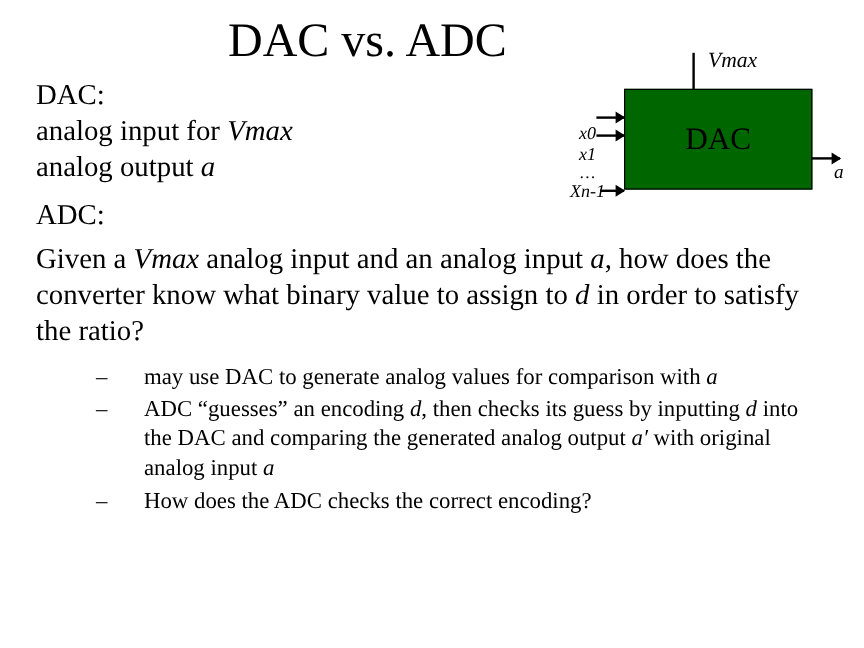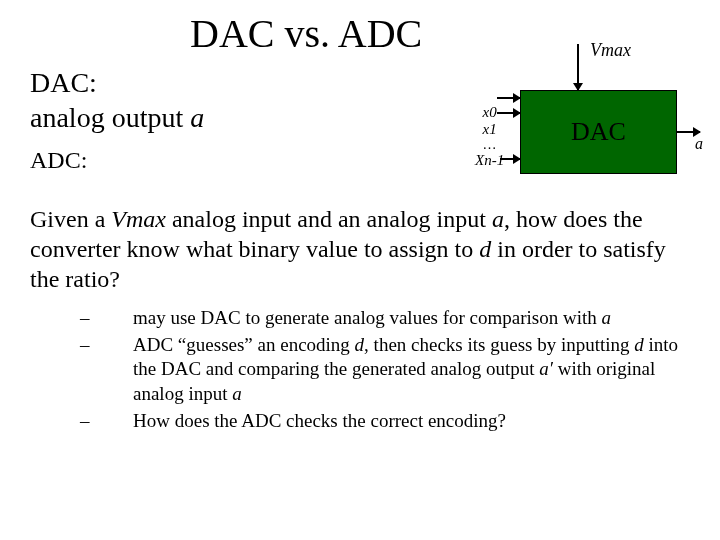--- a/index.html
+++ b/index.html
@@ -22,51 +22,50 @@
     font-size: 40px;
     text-align: left;
     margin: 0 0 8px 160px;
     white-space: nowrap;
   }
   .top-row {
     display: flex;
     align-items: flex-start;
   }
   .dac-text {
-    font-size: 28px;
+    font-size: 24px;
     line-height: 1.25;
     flex: 0 0 auto;
   }
   .italic { font-style: italic; }
   .adc-heading {
     font-size: 24px;
     margin-top: 12px;
   }
   .adc-body {
     font-size: 24px;
     line-height: 1.25;
-    margin-top: 30px;
+    margin-top: 7px;
   }
   .bullets {
     margin-top: 12px;
     padding-left: 50px;
   }
   .bullet-row {
     display: flex;
     font-size: 19px;
     line-height: 1.3;
     margin-bottom: 2px;
   }
   .bullet-dash {
     flex: 0 0 40px;
     text-align: left;
   }
   .bullet-text {
     flex: 1 1 auto;
-    margin-left: 13px;
   }
   .diagram {
     position: absolute;
     top: 40px;
     right: 15px;
     width: 260px;
     height: 140px;
   }
   .vmax-label {
     position: absolute;
@@ -87,21 +86,21 @@
     content: "";
     position: absolute;
     bottom: -1px;
     left: -4px;
     border-left: 5px solid transparent;
     border-right: 5px solid transparent;
     border-top: 8px solid #000;
   }
   .dac-box {
     position: absolute;
-    top: 50px;
+    top: 34px;
     left: 75px;
     width: 155px;
     height: 82px;
     background: #006600;
     border: 1px solid #000;
     color: #000;
     display: flex;
     align-items: center;
     justify-content: center;
     font-size: 26px;
@@ -181,20 +180,23 @@
     <div class="in-arrow arr-xn"></div>
 
     <div class="out-arrow"></div>
     <div class="out-label">a</div>
   </div>
 
   <div class="top-row">
     <div class="dac-text">
       <div>DAC:</div>
       <div>
+        <span>analog input for </span><span class="italic">Vmax</span>
+      </div>
+      <div>
         <span>analog output </span><span class="italic">a</span>
       </div>
     </div>
   </div>
 
   <div class="adc-heading">ADC:</div>
 
   <div class="adc-body">
     <span>Given a </span><span class="italic">Vmax</span><span> analog input and an analog input </span><span class="italic">a</span><span>, how does the converter know what binary value to assign to </span><span class="italic">d</span><span> in order to satisfy the ratio?</span>
   </div>

